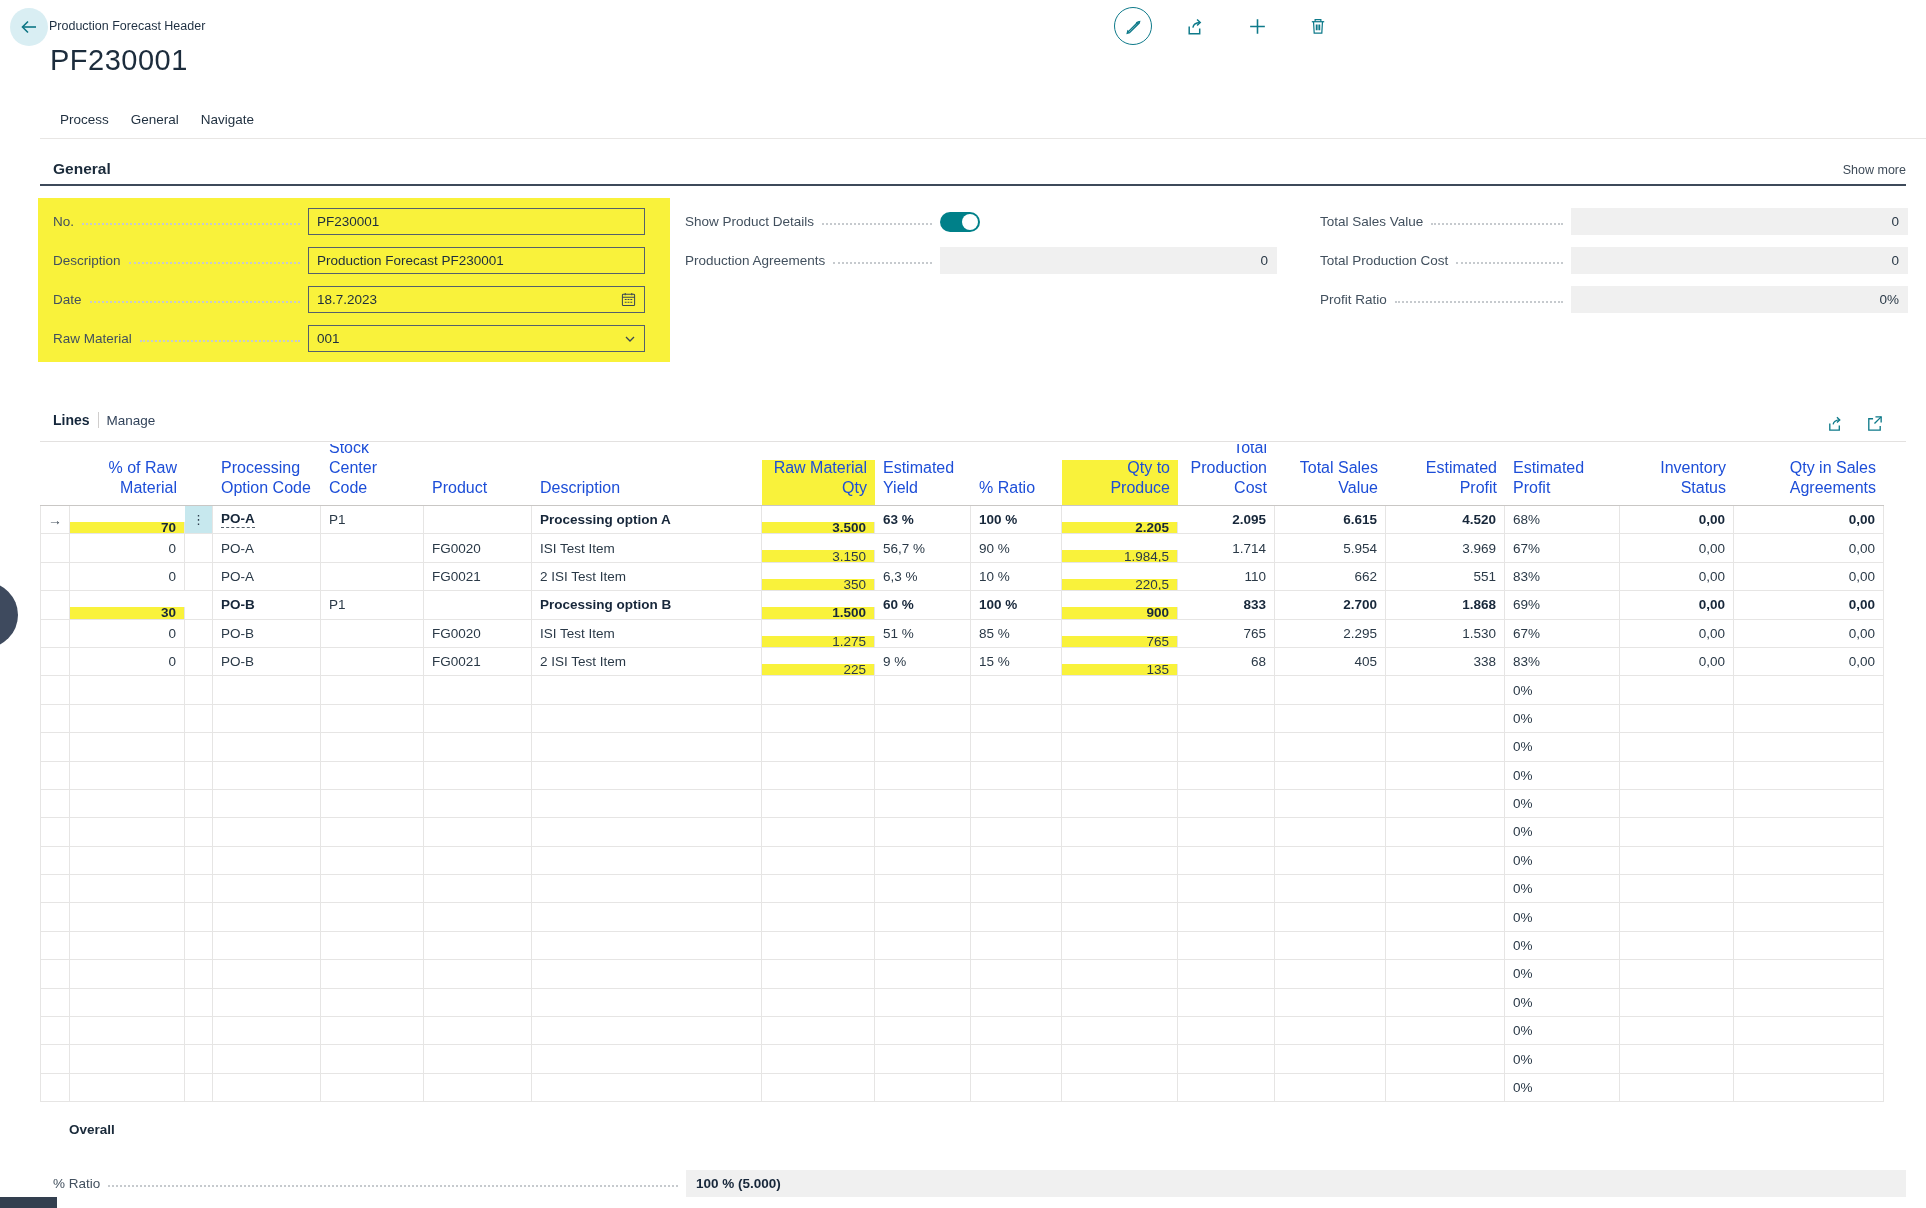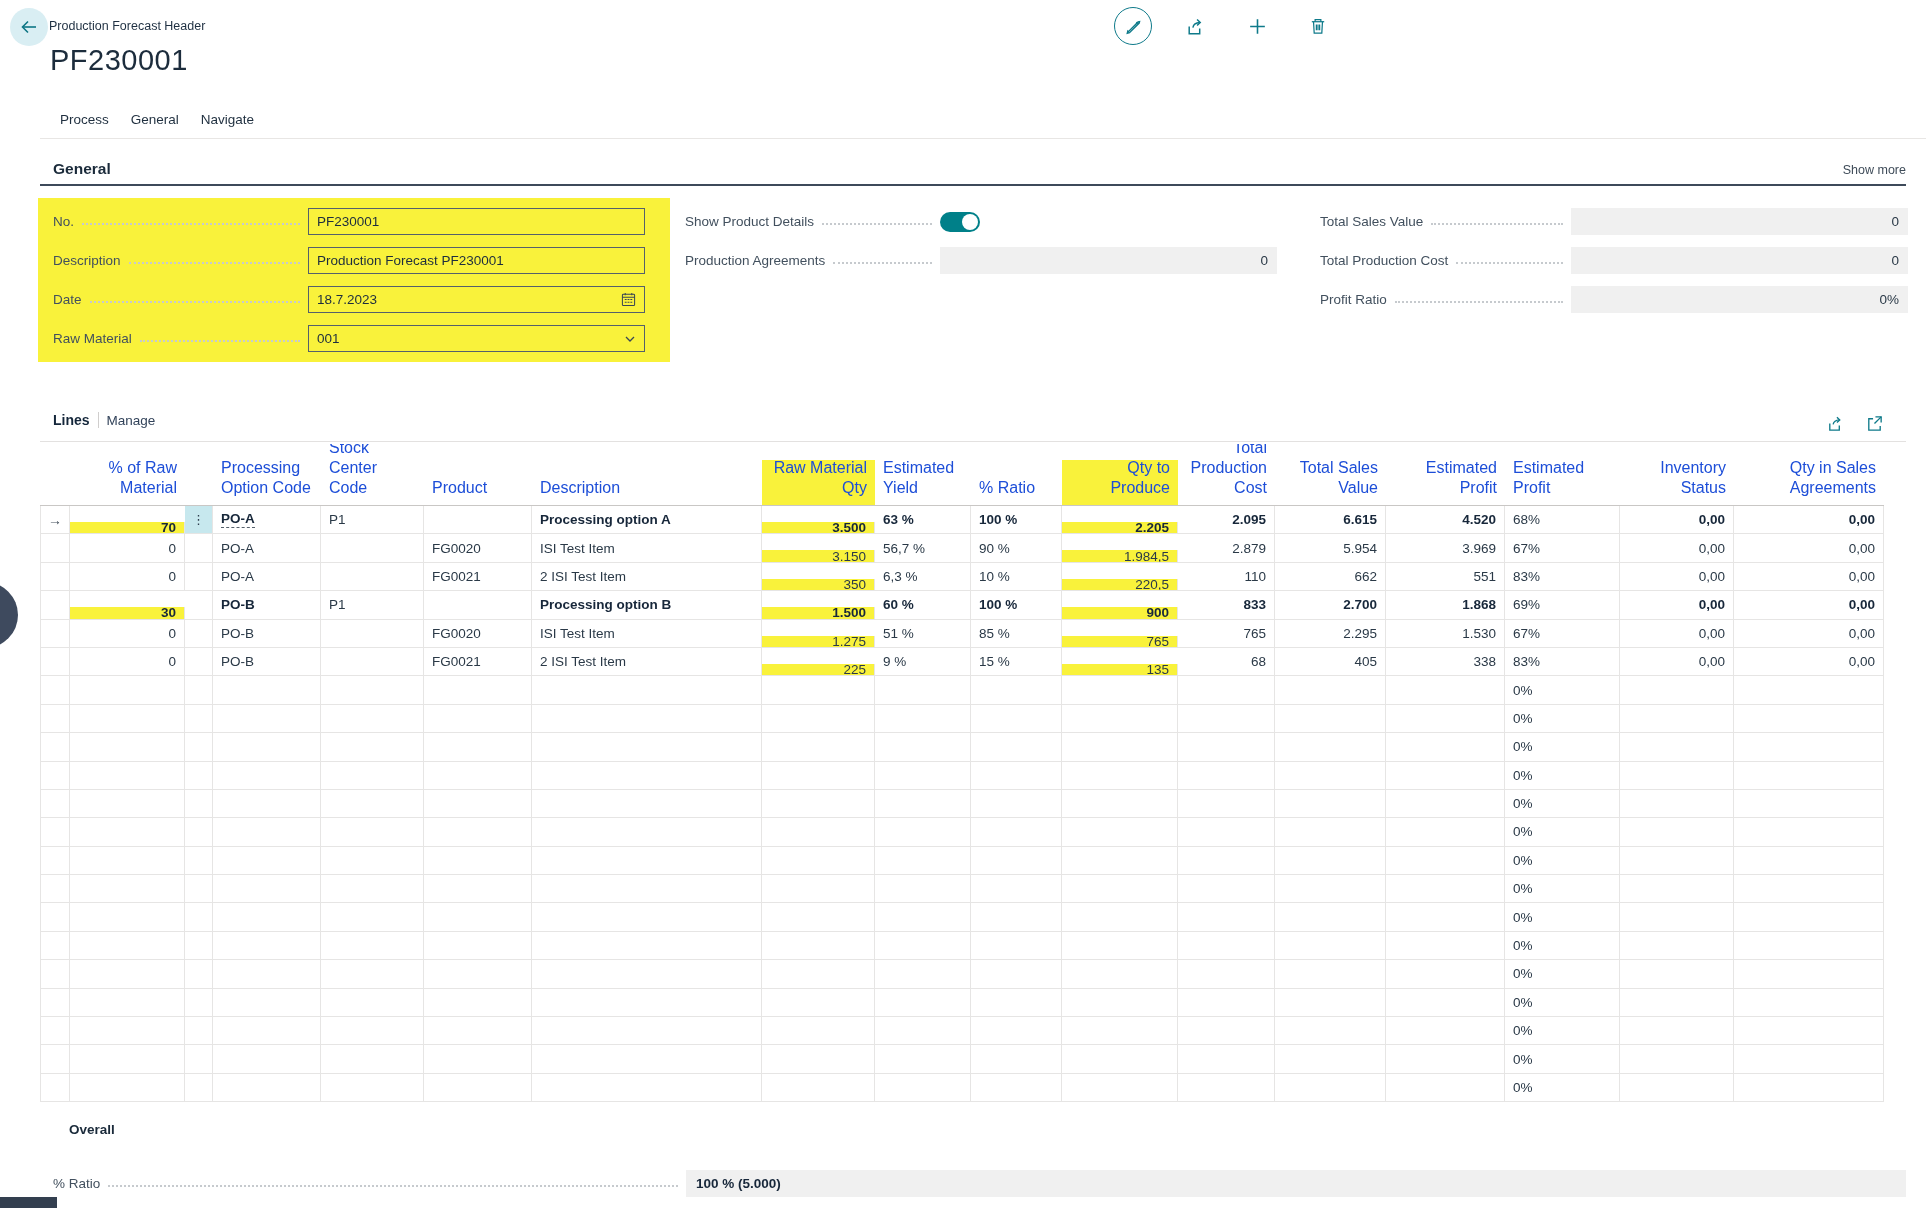--- a/index.html
+++ b/index.html
@@ -296,21 +296,21 @@
         <div class="c a-right">0</div>
         <div class="c a-center"></div>
         <div class="c a-left">PO-A</div>
         <div class="c a-left"></div>
         <div class="c a-left">FG0020</div>
         <div class="c a-left">ISI Test Item</div>
         <div class="c a-right hl">3.150</div>
         <div class="c a-left">56,7 %</div>
         <div class="c a-left">90 %</div>
         <div class="c a-right hl">1.984,5</div>
-        <div class="c a-right">2.879</div>
+        <div class="c a-right">1.714</div>
         <div class="c a-right">5.954</div>
         <div class="c a-right">3.969</div>
         <div class="c a-left">67%</div>
         <div class="c a-right">0,00</div>
         <div class="c a-right">0,00</div>
       </div>
       <div class="trow" style="grid-template-columns: 30px 115px 28px 108px 103px 108px 230px 113px 96px 91px 116px 97px 111px 119px 115px 114px 150px;">
         <div class="c a-center markercell"></div>
         <div class="c a-right">0</div>
         <div class="c a-center"></div>

